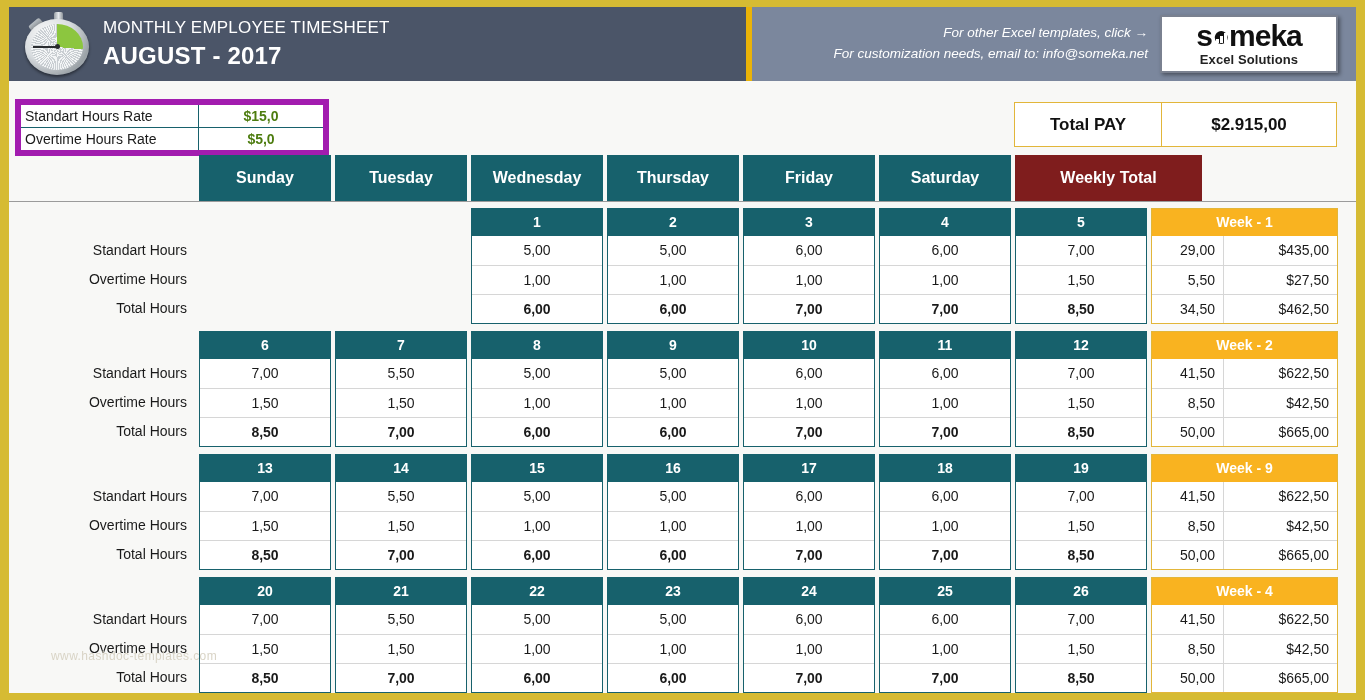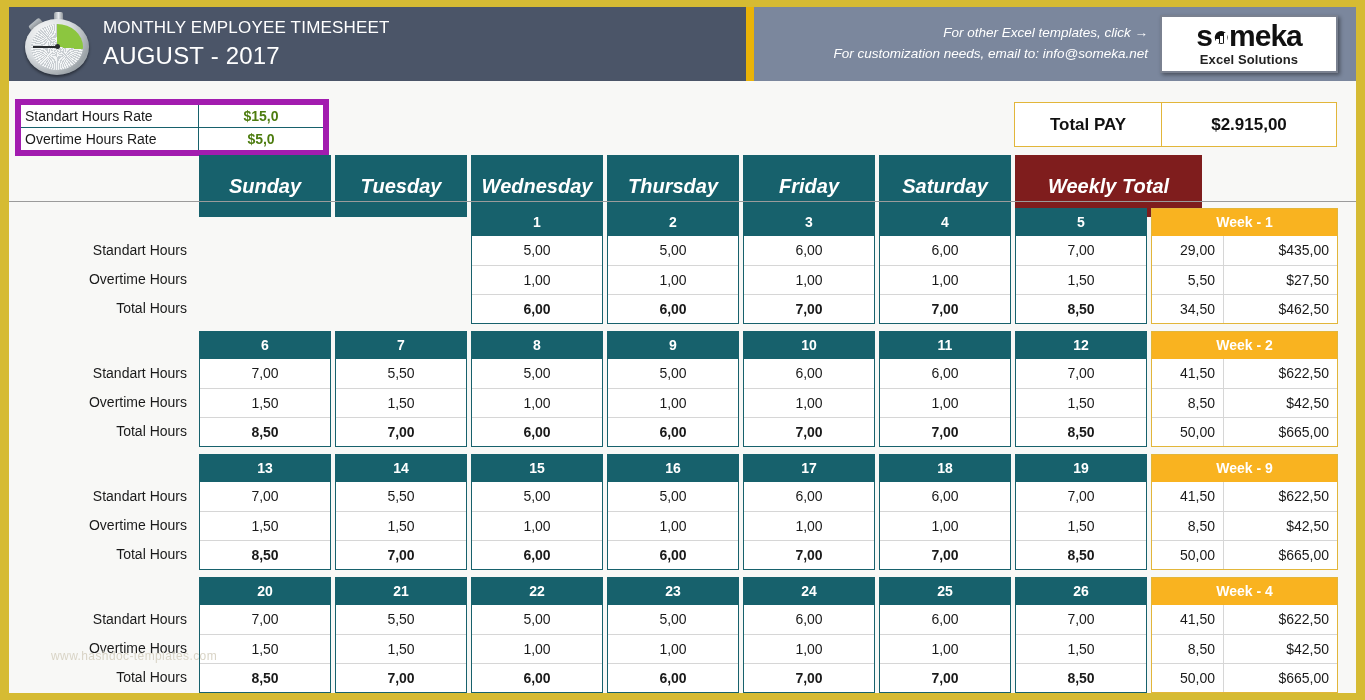--- a/index.html
+++ b/index.html
@@ -46,21 +46,21 @@
     box-sizing: border-box;
   }
   .header-right {
     flex: 1 1 auto;
     background: #7b879d;
     display: flex;
     align-items: center;
     justify-content: flex-end;
     padding-right: 18px;
     box-sizing: border-box;
-    border-left: 8px solid #eab308;
+    border-left: 6px solid #eab308;
   }
 
   
   .stopwatch {
     width: 72px;
     height: 66px;
     position: relative;
     flex: 0 0 72px;
     margin-right: 10px;
   }
@@ -112,21 +112,21 @@
 
   .title-wrap { color: #ffffff; line-height: 1.15; }
   .title-sub {
     font-size: 17px;
     letter-spacing: .2px;
     font-weight: 400;
     margin-bottom: 4px;
   }
   .title-main {
     font-size: 24px;
-    font-weight: normal;
+    font-weight: bold;
     letter-spacing: .2px;
   }
 
   .promo {
     color: #ffffff;
     font-style: italic;
     font-size: 13.5px;
     text-align: right;
     line-height: 1.55;
     margin-right: 12px;
@@ -270,27 +270,26 @@
   .weekcol {
     flex: 0 0 191px;
     box-sizing: border-box;
     padding-right: 4px;
   }
 
   .dayhead-row { height: 50px; padding-top: 4px; }
   .dayhead {
     background: #17616c;
     color: #ffffff;
-    font-size: 20px;
+    font-size: 16px;
     font-weight: bold;
-    height: 62px;
+    height: 46px;
     display: flex;
     align-items: center;
     justify-content: center;
-    font-style: italic;
   }
   .dayhead.accent { background: #7f1d1d; }
 
   .sep-line {
     position: absolute;
     left: 0; top: 50px;
     width: 1347px;
     height: 1px;
     background: #9b9b9b;
   }

